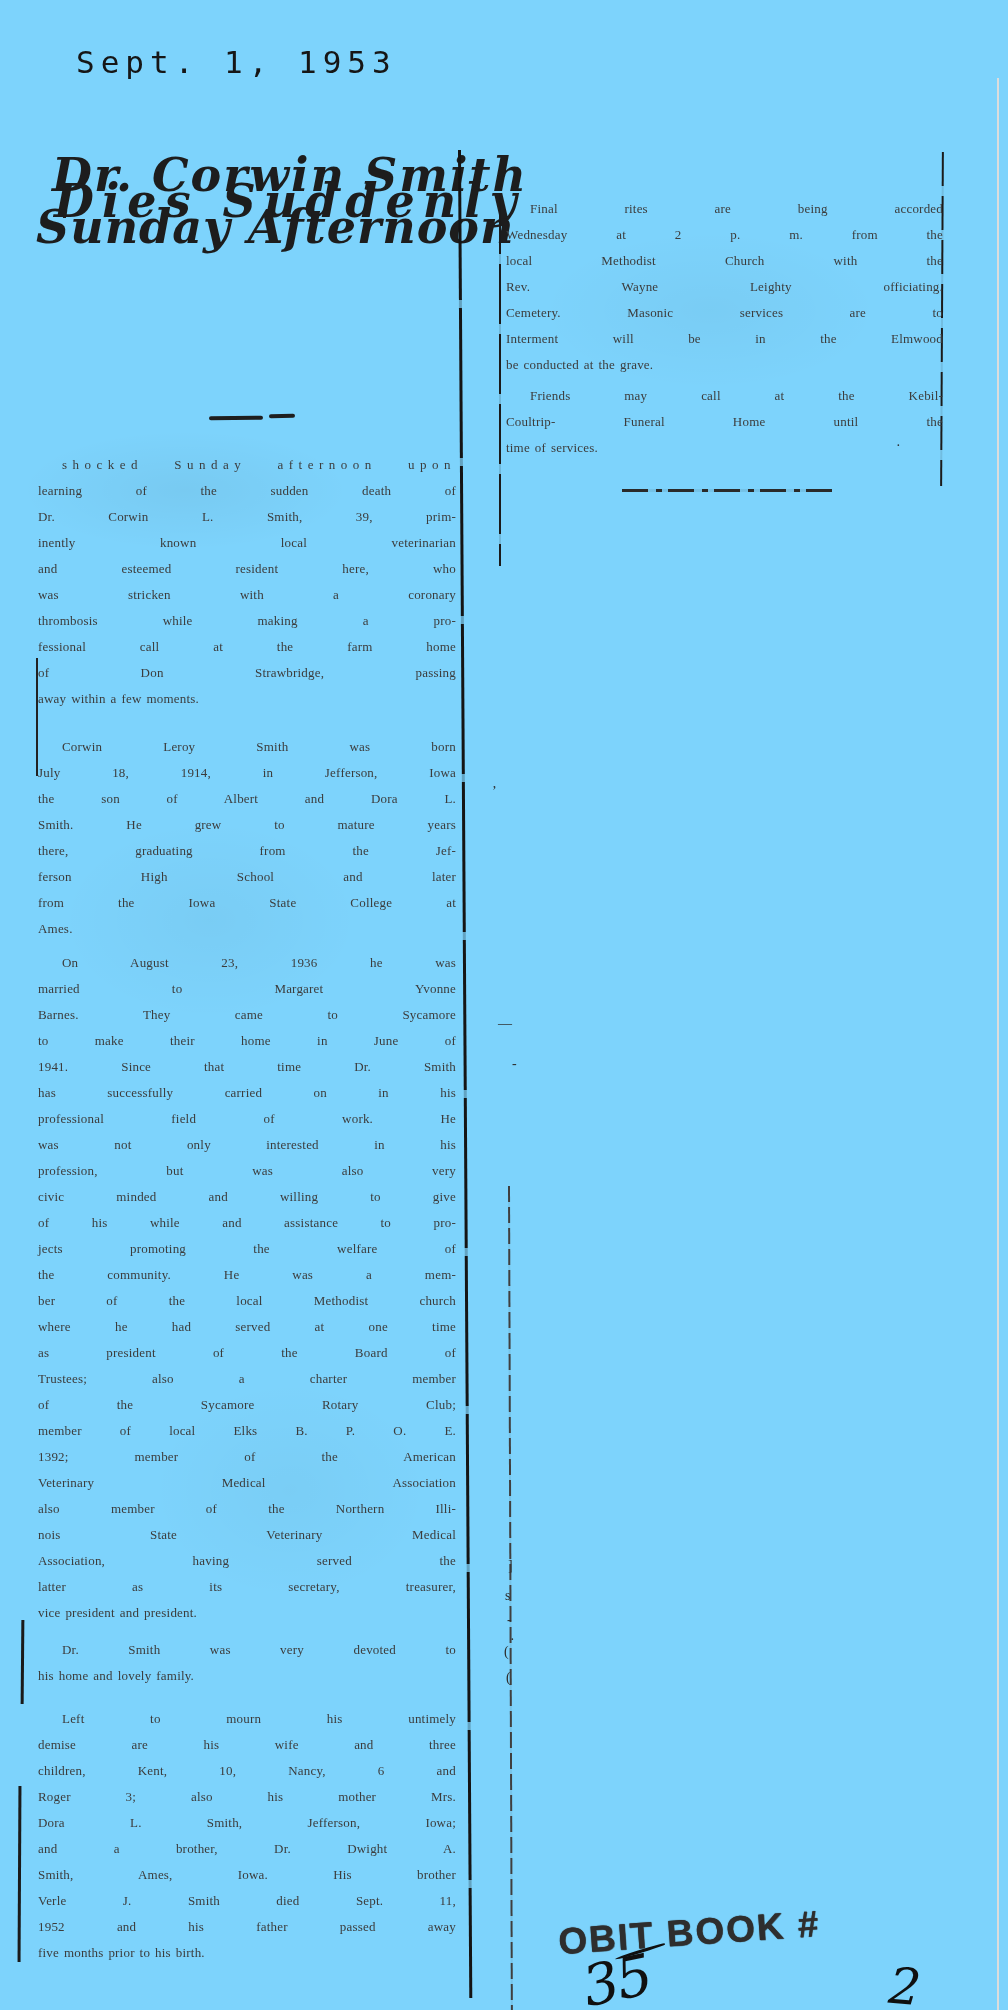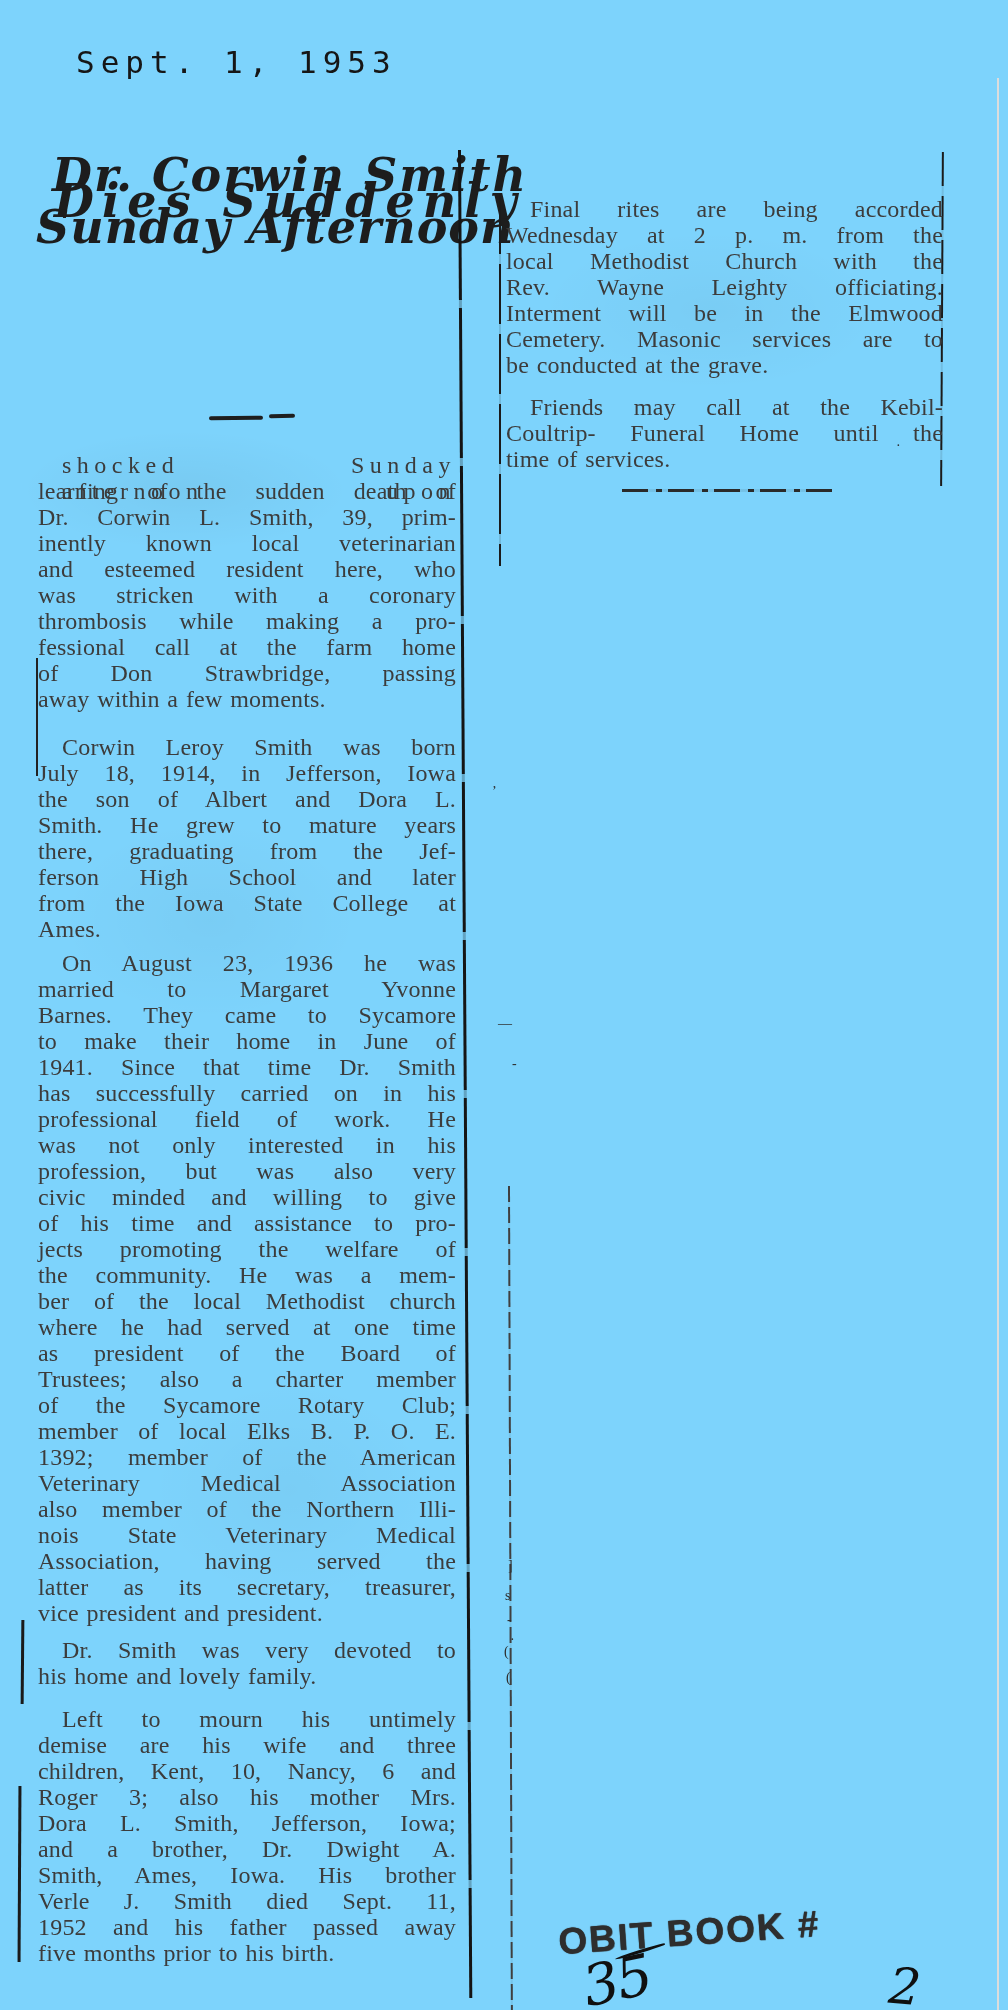--- a/index.html
+++ b/index.html
@@ -23,34 +23,34 @@
     font-family:"DejaVu Serif","Liberation Serif",serif;
   }
   .headline .tline{white-space:nowrap;}
   .headline .tline:nth-child(1){padding-left:16px;}
   .headline .tline:nth-child(2){padding-left:18px;letter-spacing:8px;}
   .headline .tline:nth-child(3){letter-spacing:1px;}
   .hl-dash{position:absolute;height:4px;background:#1e1e1e;border-radius:2px;}
   .hl-dash.d1{left:209px;top:416px;width:54px;transform:rotate(-.6deg);}
   .hl-dash.d2{left:269px;top:414px;width:26px;transform:rotate(-1deg);}
   
-  .col{position:absolute;font-size:24px;color:#3c3c3c;word-spacing:1.5px;letter-spacing:.2px;}
+  .col{position:absolute;font-size:13px;color:#3c3c3c;word-spacing:1.5px;letter-spacing:.2px;}
   .col-left{left:38px;top:452px;width:418px;}
   .col-right{left:506px;top:196px;width:437px;}
   .para{margin:0;}
   .tline{line-height:26px;height:26px;text-align:justify;text-align-last:justify;}
   .para .tline:last-child{text-align-last:left;}
   .para .tline:first-child{padding-left:24px;}
   .para .tline:only-child{padding-left:24px;}
   .col-left .para:nth-of-type(1) .tline:first-child{letter-spacing:5.5px;word-spacing:14px;}
   .col-left .para:nth-of-type(2){margin-top:22px;}
   .col-left .para:nth-of-type(3){margin-top:8px;}
   .col-left .para:nth-of-type(4){margin-top:11px;}
   .col-left .para:nth-of-type(5){margin-top:17px;}
-  .col-right .para:nth-of-type(2){margin-top:16px;}
+  .col-right .para:nth-of-type(2){margin-top:5px;}
   
   .vrule{position:absolute;background:#161616;}
   .rule-main{
     left:458px;top:150px;width:2.5px;height:1848px;
     transform:rotate(-.35deg);transform-origin:top;
     background:repeating-linear-gradient(180deg,#141414 0 150px,rgba(20,20,20,.25) 150px 158px);
   }
   .rule-mid-faint{
     left:508px;top:1186px;width:1.6px;height:824px;background:none;
     background-image:repeating-linear-gradient(180deg,#3f3f3f 0 16px,rgba(63,63,63,.1) 16px 21px);
@@ -151,21 +151,21 @@
         <div class="tline">On August 23, 1936 he was</div>
         <div class="tline">married to Margaret Yvonne</div>
         <div class="tline">Barnes.  They came to Sycamore</div>
         <div class="tline">to make their home in June of</div>
         <div class="tline">1941.  Since that time Dr. Smith</div>
         <div class="tline">has successfully carried on in his</div>
         <div class="tline">professional field of work. He</div>
         <div class="tline">was not only interested in his</div>
         <div class="tline">profession, but was also very</div>
         <div class="tline">civic minded and willing to give</div>
-        <div class="tline">of his time and assistance to pro-</div>
+        <div class="tline">of his while and assistance to pro-</div>
         <div class="tline">jects promoting the welfare of</div>
         <div class="tline">the community. He was a mem-</div>
         <div class="tline">ber of the local Methodist church</div>
         <div class="tline">where he had served at one time</div>
         <div class="tline">as president of the Board of</div>
         <div class="tline">Trustees; also a charter member</div>
         <div class="tline">of the Sycamore Rotary Club;</div>
         <div class="tline">member of local Elks B. P. O. E.</div>
         <div class="tline">1392; member of the American</div>
         <div class="tline">Veterinary Medical Association</div>
@@ -192,22 +192,22 @@
         <div class="tline">five months prior to his birth.</div>
       </div>
   </div>
 
   <div class="col col-right">
     <div class="para">
         <div class="tline">Final rites are being accorded</div>
         <div class="tline">Wednesday at 2 p. m. from the</div>
         <div class="tline">local Methodist Church with the</div>
         <div class="tline">Rev. Wayne Leighty officiating.</div>
+        <div class="tline">Cemetery. Masonic services are to</div>
         <div class="tline">Interment will be in the Elmwood</div>
-        <div class="tline">Cemetery. Masonic services are to</div>
         <div class="tline">be conducted at the grave.</div>
       </div>
     <div class="para">
         <div class="tline">Friends may call at the Kebil-</div>
         <div class="tline">Coultrip- Funeral Home until the</div>
         <div class="tline">time of services.</div>
       </div>
   </div>
 
   <div class="hrule-dashed"></div>

